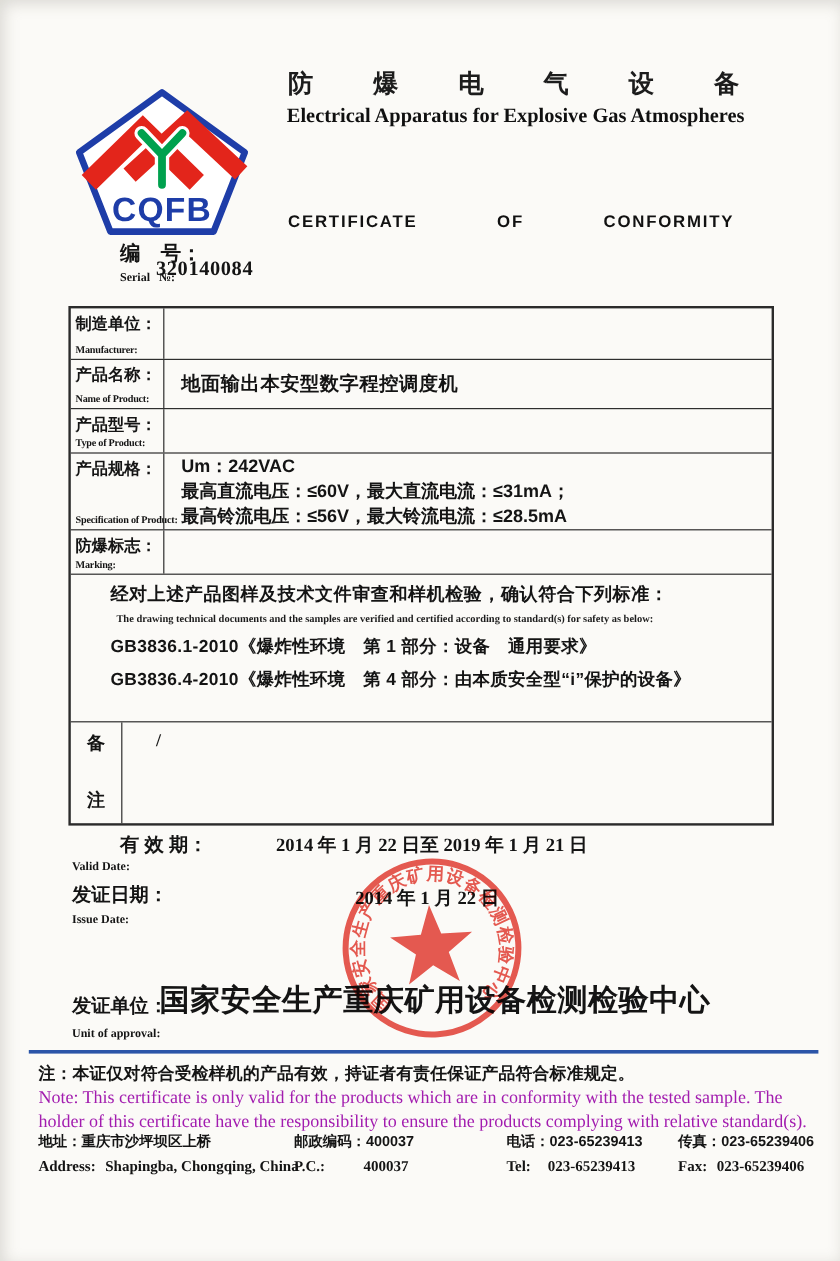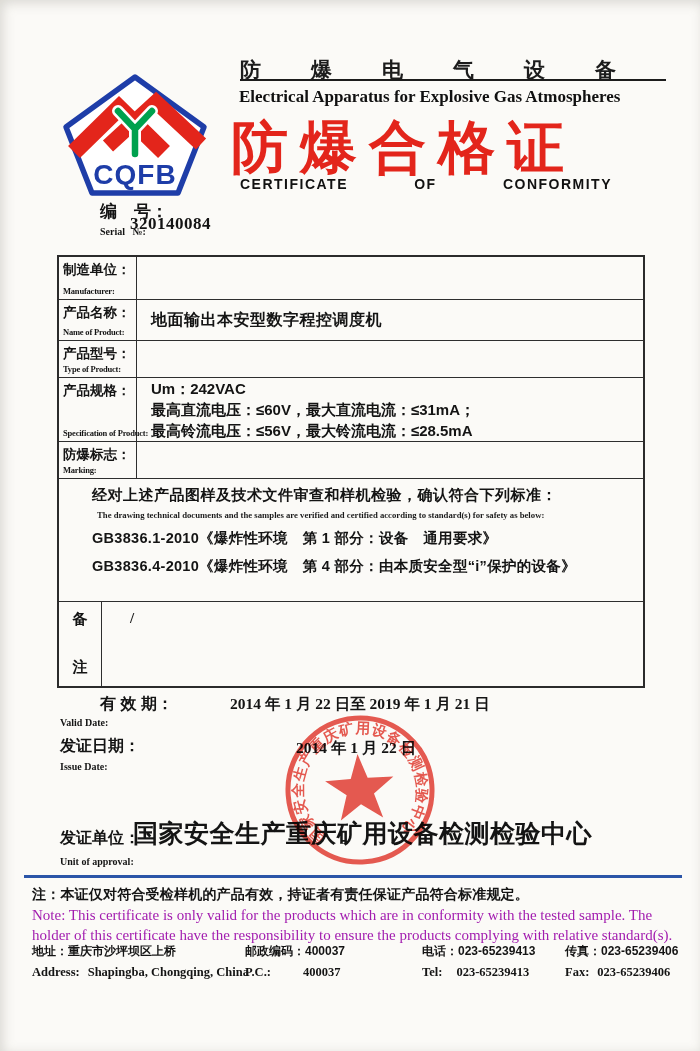--- a/index.html
+++ b/index.html
@@ -6,21 +6,21 @@
   .page{
     position:relative;width:700px;height:1051px;margin:0 auto;
     background:#fbfaf7;overflow:hidden;color:#141414;
     font-family:"Liberation Sans",sans-serif;
     box-shadow:inset 3px 3px 12px rgba(120,115,105,.25);
   }
   .abs{position:absolute;}
   .pre{white-space:pre;margin-left:40px;}
   
   .logo-svg{position:absolute;left:60px;top:72px;width:150px;height:126px;}
-  .hdr-cn{left:240px;top:56px;font-size:21px;font-weight:bold;letter-spacing:50px;white-space:nowrap;color:#1c1c1c;text-decoration:underline;}
+  .hdr-cn{left:240px;top:56px;font-size:21px;font-weight:bold;letter-spacing:50px;white-space:nowrap;color:#1c1c1c;}
   .hdr-en{left:239px;top:87px;font-size:17px;font-weight:600;font-family:"Liberation Serif",serif;color:#101010;white-space:nowrap;}
   .cert-cn{left:231px;top:110px;font-size:57px;font-weight:bold;letter-spacing:12px;color:#e3251b;white-space:nowrap;}
   .cert-en{left:240px;top:176px;width:372px;display:flex;justify-content:space-between;font-size:14px;font-weight:bold;letter-spacing:1.5px;color:#111;}
   
   .serial-cn{left:60px;top:200px;font-size:17px;font-weight:bold;}
   .serial-en{left:60px;top:226px;font-size:10px;font-weight:bold;font-family:"Liberation Serif",serif;}
   .serial-val{left:130px;top:214px;font-size:17px;font-weight:600;font-family:"Liberation Serif",serif;letter-spacing:.5px;}
   
   .tbl{left:57px;top:255px;width:588px;border:2px solid #2b2b2b;box-sizing:border-box;background:transparent;}
   .trow{display:flex;border-bottom:1.5px solid #2e2e2e;box-sizing:border-box;}
@@ -73,21 +73,20 @@
     <polygon points="75,5 144,55 118,121 32,121 6,55" fill="#ffffff" stroke="#1e3da8" stroke-width="5.5" stroke-linejoin="round"></polygon>
     <path d="M14,80 L59,36 L104,80" fill="none" stroke="#e3251b" stroke-width="17"></path>
     <path d="M48,74 L96,30 L141,72" fill="none" stroke="#e3251b" stroke-width="15"></path>
     <path d="M75,82 L75,57 M75,57 L58,39 M75,57 L92,39" fill="none" stroke="#ffffff" stroke-width="12" stroke-linecap="round"></path>
     <path d="M75,82 L75,57 M75,57 L58,39 M75,57 L92,39" fill="none" stroke="#00a14e" stroke-width="6.5" stroke-linecap="round"></path>
     <text x="75" y="112" text-anchor="middle" font-size="28" font-weight="bold" font-family="Liberation Sans,sans-serif" fill="#1e3da8" letter-spacing="1">CQFB</text>
   </svg>
 
   <div class="abs hdr-cn">防爆电气设备</div>
   <div class="abs hdr-en">Electrical Apparatus for Explosive Gas Atmospheres</div>
-  <div class="abs cert-cn">防爆合格证</div>
   <div class="abs cert-en">
     <span>CERTIFICATE</span>
     <span>OF</span>
     <span>CONFORMITY</span>
   </div>
 
   <div class="abs serial-cn pre">编　号：</div>
   <div class="abs serial-en pre">Serial   №:</div>
   <div class="abs serial-val">320140084</div>
 

